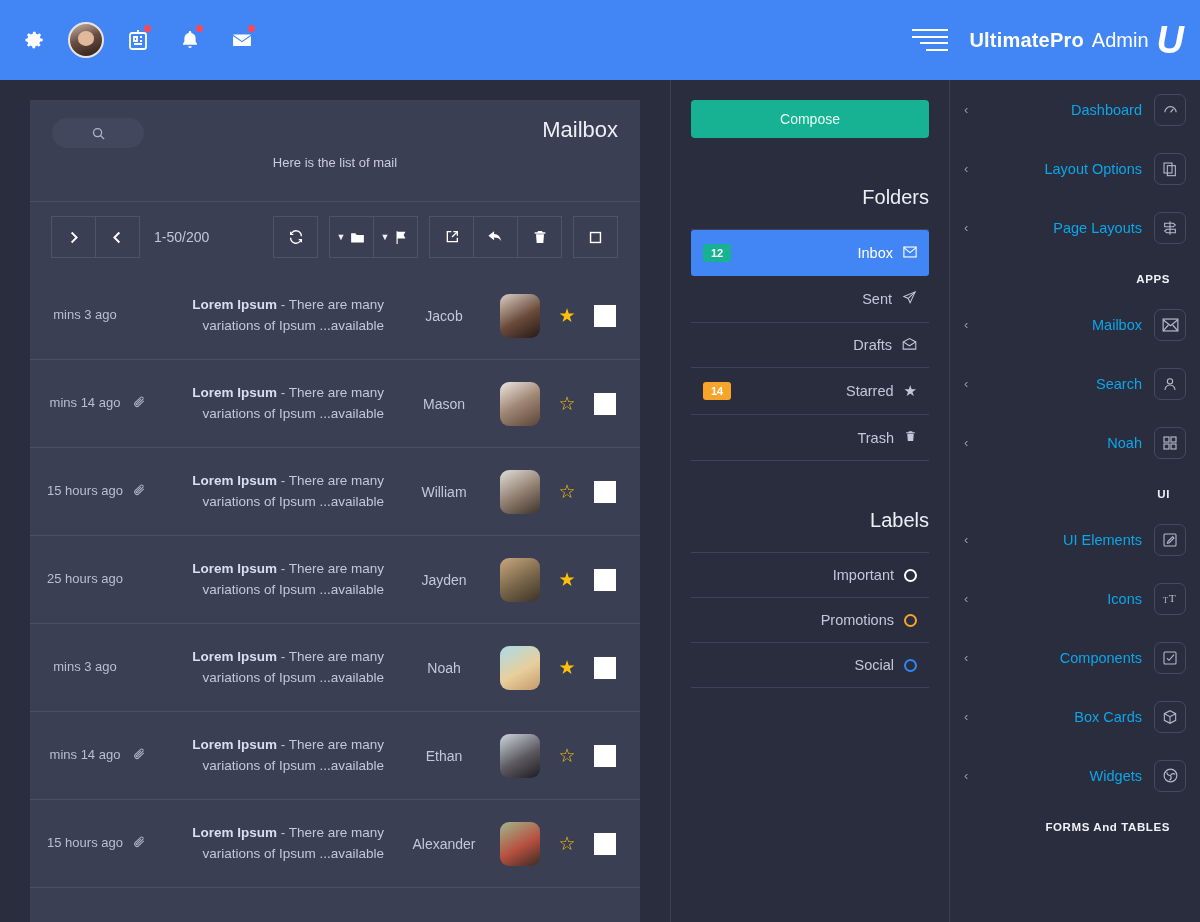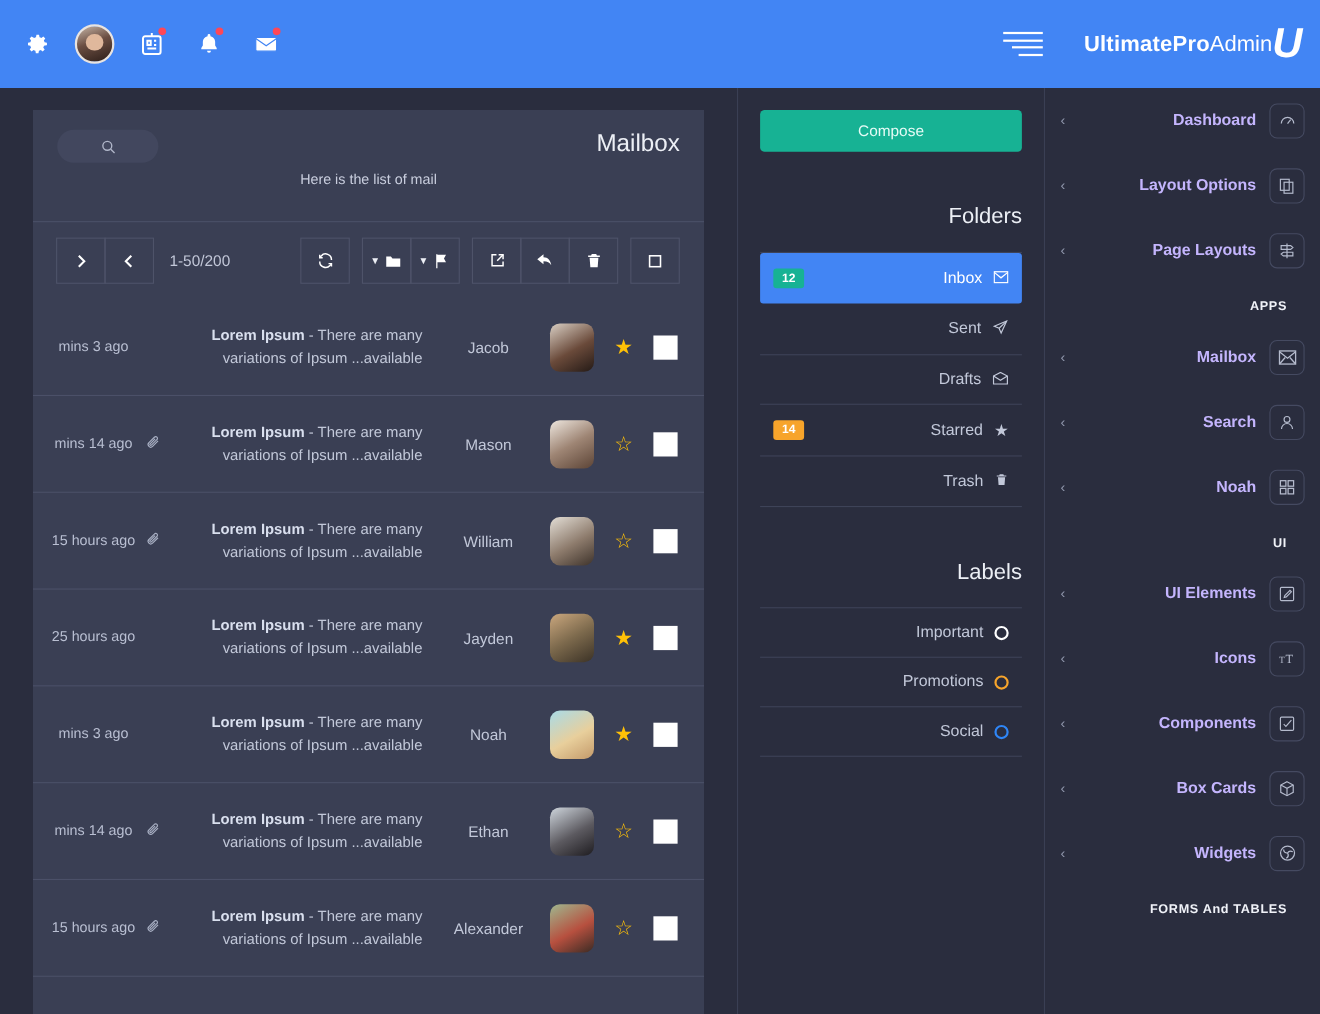--- a/index.html
+++ b/index.html
@@ -69,21 +69,21 @@
     padding: 3px 0;
   }
   .hamburger span { height: 2px; background: #fff; display: block; }
   .hamburger span:nth-child(1) { width: 100%; }
   .hamburger span:nth-child(2) { width: 100%; }
   .hamburger span:nth-child(3) { width: 78%; align-self: flex-end; }
   .hamburger span:nth-child(4) { width: 60%; align-self: flex-end; }
 
   .brand {
     position: absolute; right: 16px; top: 0; height: 80px;
-    display: flex; align-items: center; 
+    display: flex; align-items: center; gap: 8px;
     color: #fff;
   }
   .brand-name { font-size: 20px; font-weight: bold; letter-spacing: .2px; }
   .brand-sub { font-size: 20px; font-weight: normal; }
   .brand-logo { font-size: 38px; font-weight: bold; font-style: italic; line-height: 1; }
 
   
   .stage { display: flex; width: 1200px; height: 842px; }
 
   
@@ -222,22 +222,22 @@
     text-align: right; color: #f0f2f8;
     font-size: 11.5px; font-weight: bold;
     letter-spacing: .6px; padding: 16px 16px 10px 0;
   }
   .side-item {
     display: flex; align-items: center;
     height: 59px; cursor: pointer;
   }
   .chev { color: #8f96ab; font-size: 13px; width: 20px; }
   .s-label {
-    margin-left: auto; color: #c4b5fd;
-    font-size: 14.5px; padding-right: 12px; font-weight: bold;
+    margin-left: auto; color: #0ea5e9;
+    font-size: 14.5px; padding-right: 12px;
   }
   .s-iconbox {
     width: 32px; height: 32px; flex: none;
     border: 1px solid #454a61; border-radius: 7px;
     display: flex; align-items: center; justify-content: center;
     color: #b5bbcd;
   }
 </style>
 </head>
 <body>

